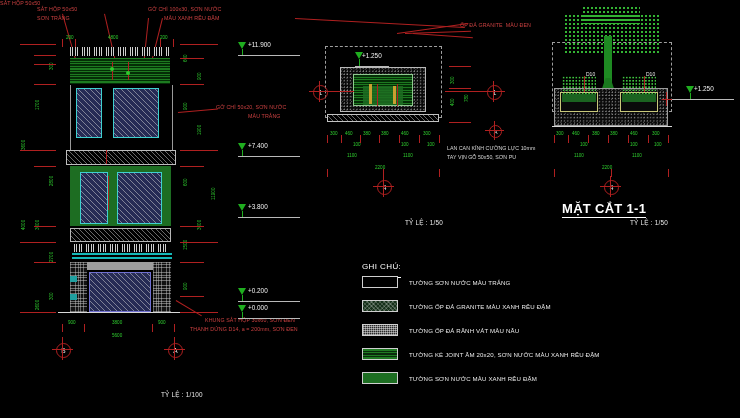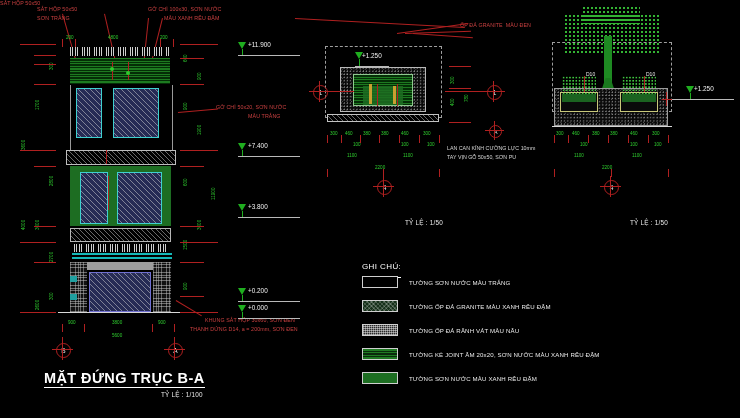--- a/index.html
+++ b/index.html
@@ -368,23 +368,20 @@
       <span>B</span>
     </div>
     <div class="ln red" style="left:52px;top:349px;width:21px;height:1px;"></div>
     <div class="ln red" style="left:62px;top:339px;width:1px;height:21px;"></div>
     <div class="bubble" style="left:168px;top:343px;width:13px;height:13px;">
       <span>A</span>
     </div>
     <div class="ln red" style="left:164px;top:349px;width:21px;height:1px;"></div>
     <div class="ln red" style="left:174px;top:339px;width:1px;height:21px;"></div>
 
-    <div class="txt" style="left:44px;top:370px;">
-      <span class="title-main">MẶT ĐỨNG TRỤC B-A</span>
-    </div>
     <div class="txt scale-txt" style="left:161px;top:392px;">
       <span>TỶ LỆ : 1/100</span>
     </div>
   </div>
 
   <div class="abs" style="left:305px;top:0;width:235px;height:250px;">
 
     <div class="anno" style="left:155px;top:22px;"><span>ỐP ĐÁ GRANITE  MÀU ĐEN</span></div>
     <div class="ln red" style="left:92px;top:33px;width:72px;height:0.8px;transform:rotate(-8deg);transform-origin:left;"></div>
     <div class="ln red" style="left:100px;top:33px;width:66px;height:0.8px;transform:rotate(-2deg);transform-origin:left;"></div>
@@ -558,20 +555,23 @@
     <div class="ln red" style="left:14px;top:169px;width:1px;height:8px;"></div>
     <div class="ln red" style="left:71px;top:169px;width:1px;height:8px;"></div>
     <div class="ln red" style="left:128px;top:169px;width:1px;height:8px;"></div>
 
     <div class="bubble" style="left:64px;top:180px;width:13px;height:13px;">
       <span>4</span>
     </div>
     <div class="ln red" style="left:60px;top:186px;width:21px;height:1px;"></div>
     <div class="ln red" style="left:70px;top:176px;width:1px;height:21px;"></div>
 
+    <div class="txt" style="left:22px;top:200px;">
+      <span class="title-sub">MẶT CẮT 1-1</span>
+    </div>
     <div class="txt scale-txt" style="left:90px;top:220px;">
       <span>TỶ LỆ : 1/50</span>
     </div>
   </div>
 
   <div class="abs" style="left:360px;top:252px;width:380px;height:166px;">
     <div class="txt" style="left:2px;top:4px;">
       <span class="legend-title">GHI CHÚ:</span>
     </div>
 

